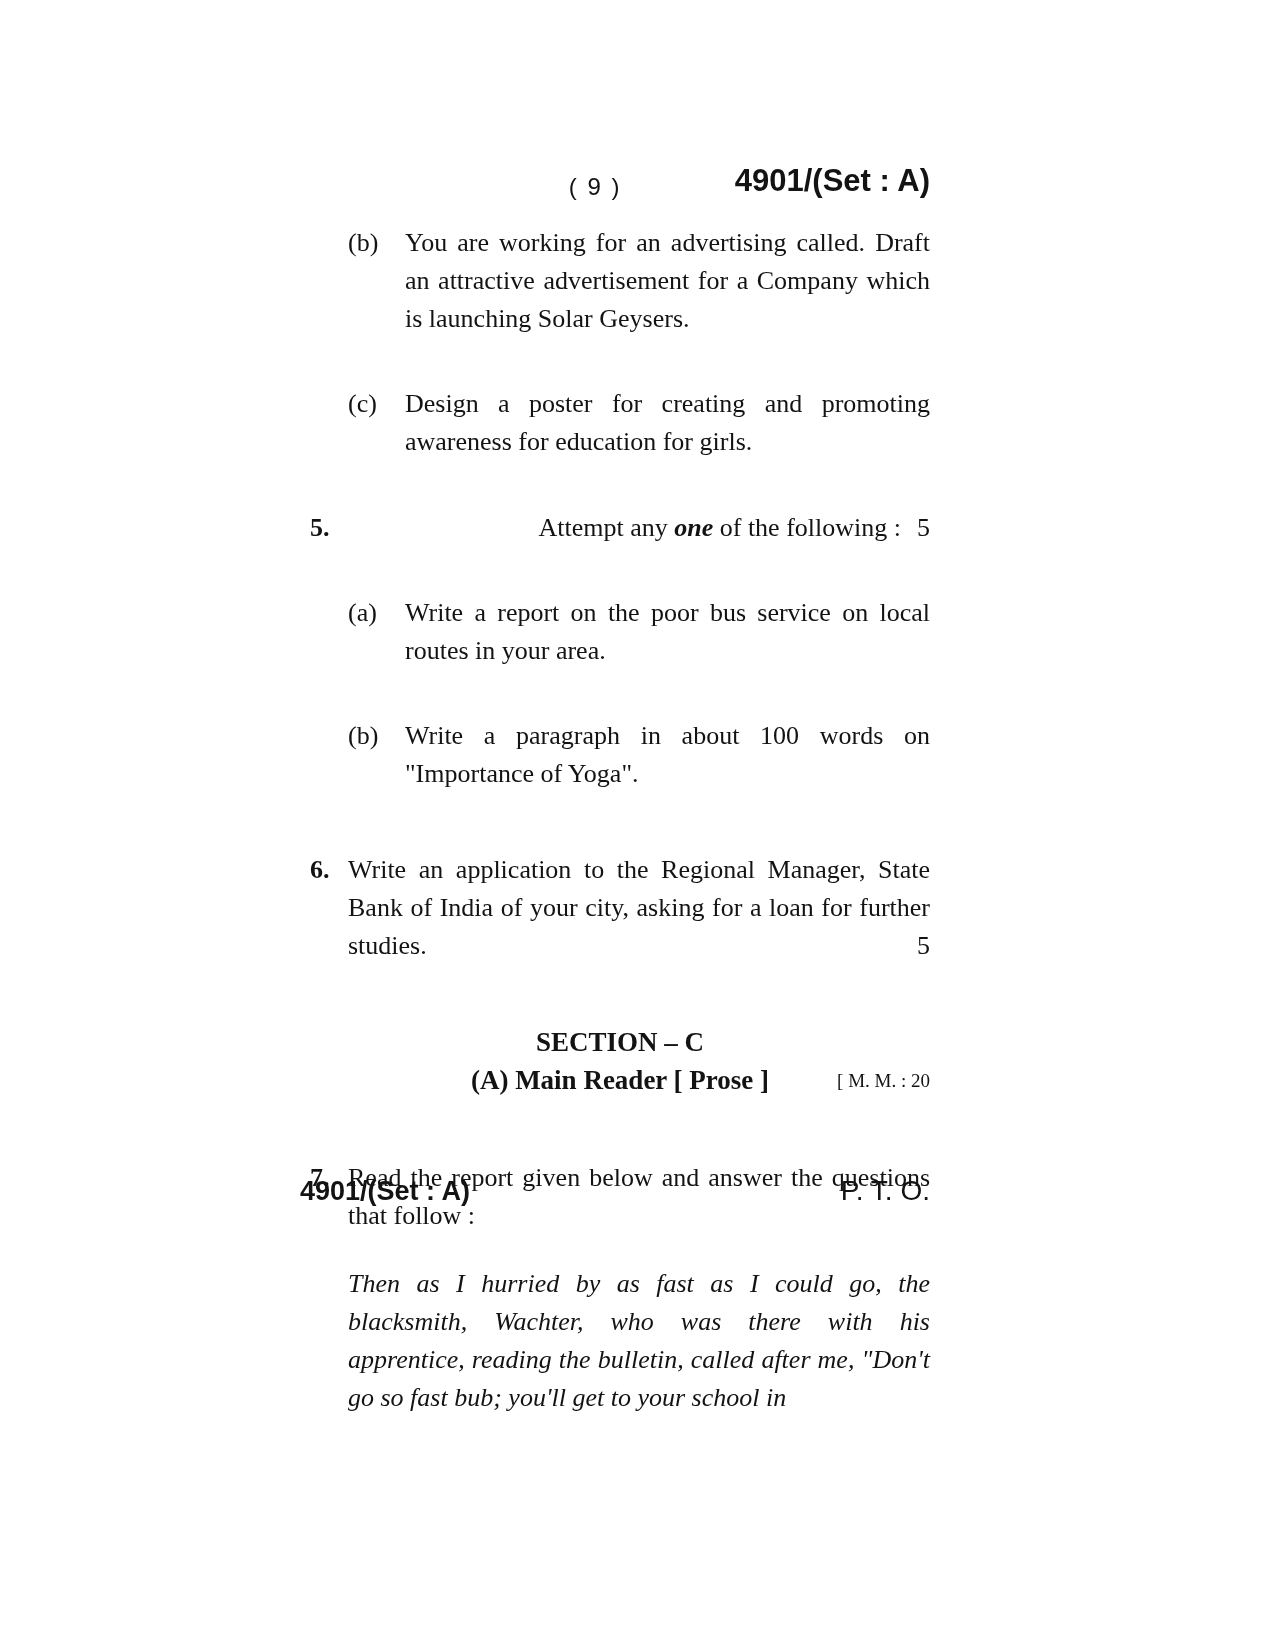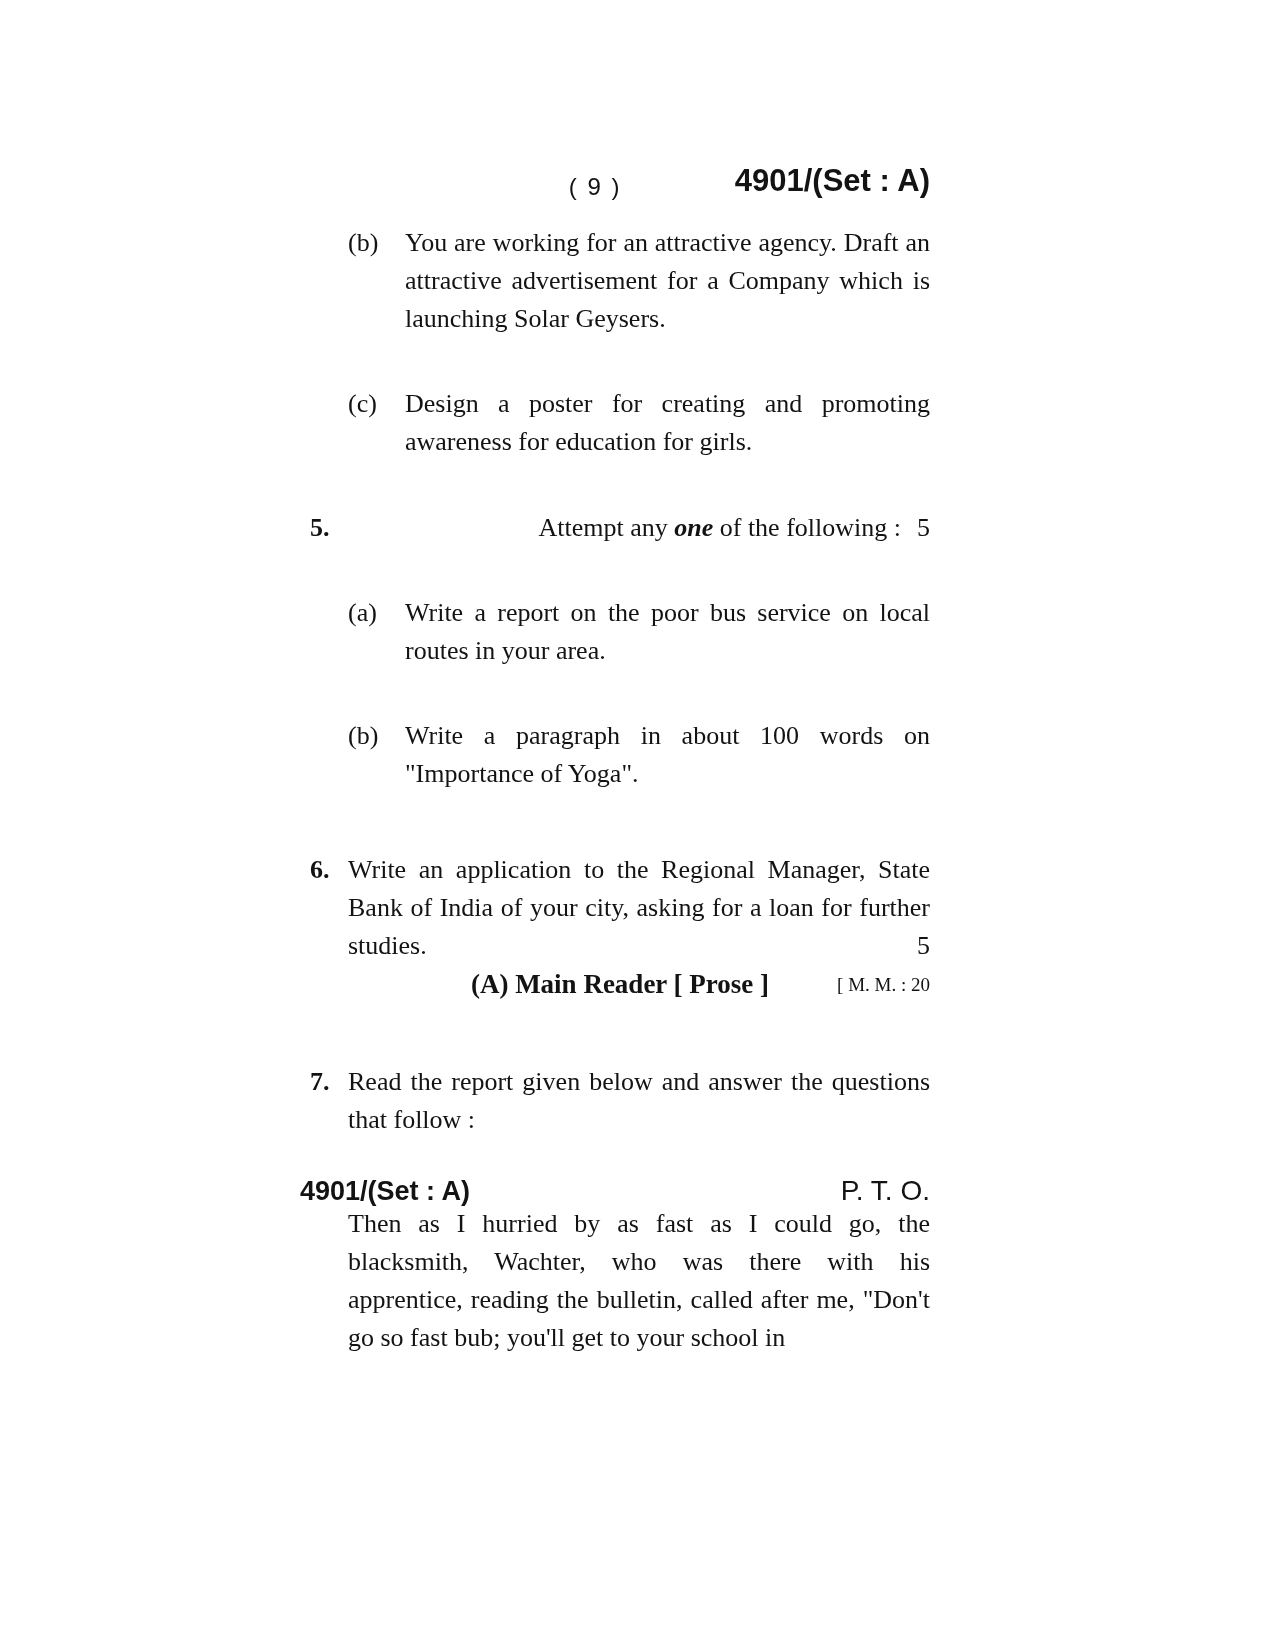--- a/index.html
+++ b/index.html
@@ -112,22 +112,23 @@
   .subsection-marks {
     position: absolute;
     right: 0;
     top: 1px;
     font-family: Liberation Serif, serif;
     font-size: 19px;
     white-space: nowrap;
   }
   .passage {
     margin-left: 38px;
-    margin-top: 66px;
+    margin-top: 30px;
     text-align: justify;
+    font-style: italic;
   }
   .footer {
     position: absolute;
     left: 300px;
     right: 345px;
     top: 1172px;
     display: flex;
     justify-content: space-between;
     align-items: baseline;
   }
@@ -146,21 +147,21 @@
 
 <div class="page">
 
   <div class="header">
     <span class="page-number">( 9 )</span>
     <span class="paper-code">4901/(Set : A)</span>
   </div>
 
   <div class="sub-item" style="margin-top:16px;">
     <span class="sub-label">(b)</span>
-    <span class="sub-text">You are working for an attractive agency. Draft an attractive advertisement for a Company which is launching Solar Geysers.</span>
+    <span class="sub-text">You are working for an advertising called. Draft an attractive advertisement for a Company which is launching Solar Geysers.</span>
   </div>
 
   <div class="sub-item">
     <span class="sub-label">(c)</span>
     <span class="sub-text">Design a poster for creating and promoting awareness for education for girls.</span>
   </div>
 
   <div class="q-item">
     <span class="q-num">5.</span>
     <div class="q-body">
@@ -182,20 +183,21 @@
   </div>
 
   <div class="q-item more-gap">
     <span class="q-num">6.</span>
     <div class="q-body">
       <span>Write an application to the Regional Manager, State Bank of India of your city, asking for a loan for further studies.</span>
       <span class="marks-abs">5</span>
     </div>
   </div>
 
+  <div class="section-heading">SECTION – C</div>
 
   <div class="subsection">
     <span class="subsection-title">(A) Main Reader [ Prose ]</span>
     <span class="subsection-marks">[ M. M. : 20</span>
   </div>
 
   <div class="q-item more-gap">
     <span class="q-num">7.</span>
     <div class="q-body">
       <span>Read the report given below and answer the questions that follow :</span>

